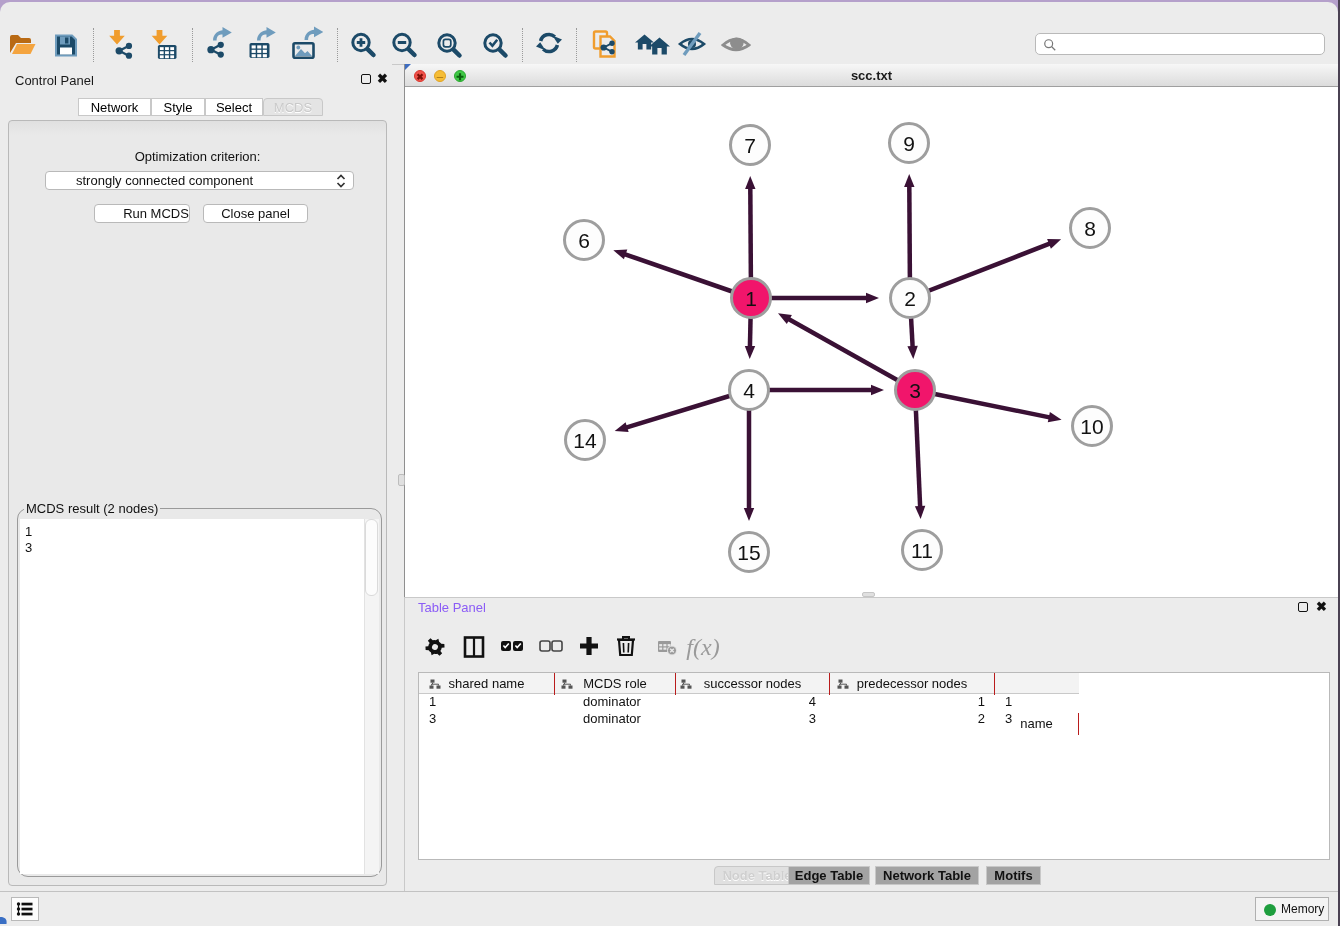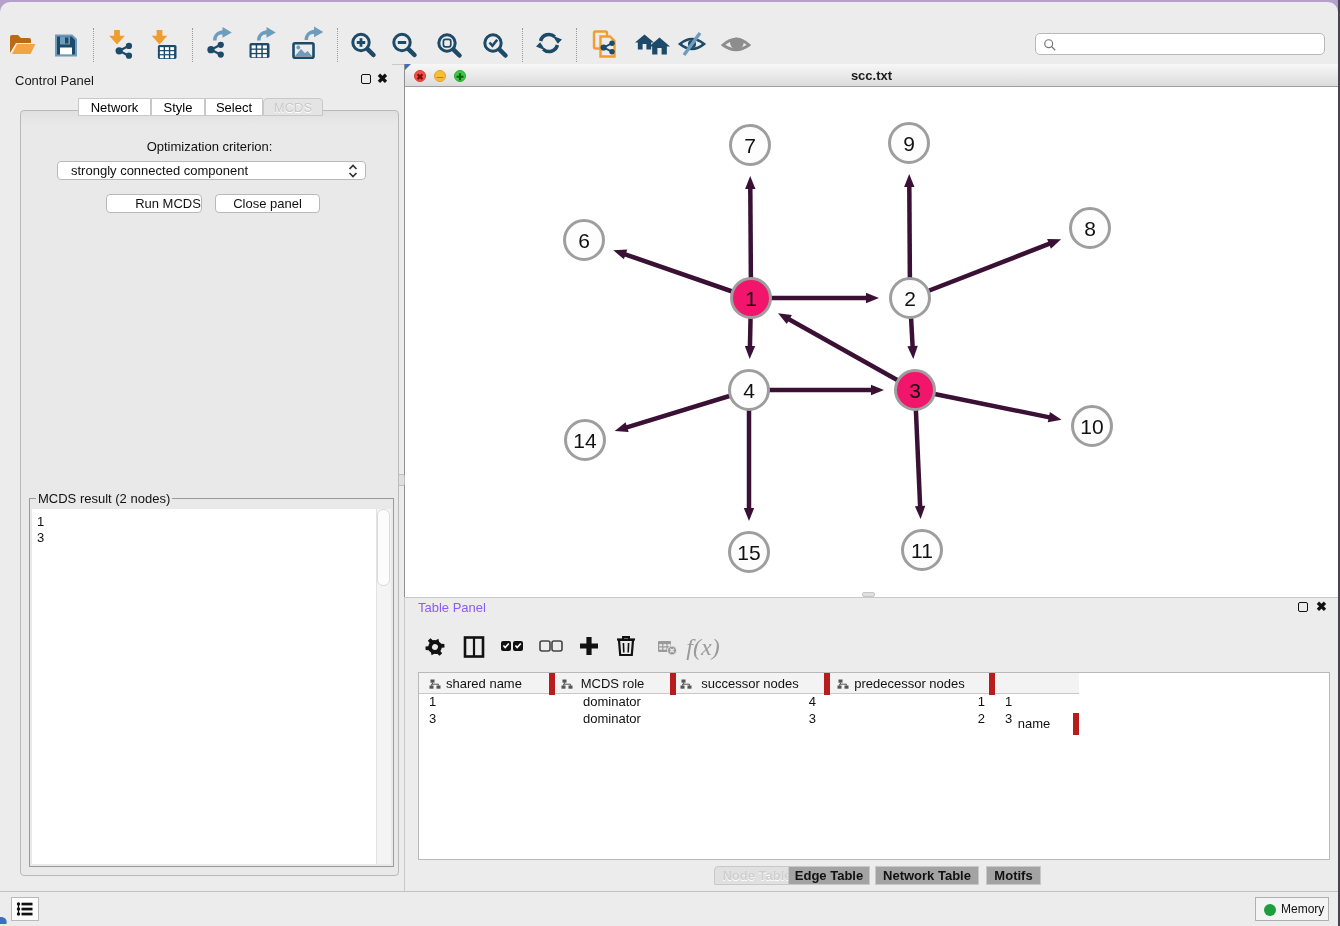--- a/index.html
+++ b/index.html
@@ -14,43 +14,43 @@
 .sep { position:absolute; top:4px; height:34px; width:1px; border-left:1px dotted #9a9a9a; }
 #searchbox { position:absolute; right:13px; top:9px; width:290px; height:22px; background:#fff; border:1px solid #b9b9b9; border-radius:5px; }
 #searchbox svg { position:absolute; left:7px; top:4px; }
 
 
 #cp { position:absolute; left:0; top:62px; width:392px; height:827px; background:#ececec; }
 #cp-head { position:absolute; left:15px; top:9px; font-size:13px; color:#1a1a1a; }
 .winbtn-sq { position:absolute; top:10px; width:10px; height:10px; border:1.5px solid #111; border-radius:2px; }
 .winbtn-x { position:absolute; top:7px; font-size:13px; font-weight:bold; color:#111; }
 .tab { position:absolute; top:34px; height:18px; background:#fff; border:1px solid #c8c8c8; font-size:13px; text-align:center; line-height:17px; color:#000; z-index:2; }
-#cp-box { position:absolute; left:8px; top:46px; width:379px; height:766px; background:linear-gradient(#e0e0e0, #e9e9e9 14px); border:1px solid #b9b9b9; border-radius:4px;margin-left:12px; }
+#cp-box { position:absolute; left:8px; top:56px; width:379px; height:766px; background:linear-gradient(#e0e0e0, #e9e9e9 14px); border:1px solid #b9b9b9; border-radius:4px; }
 #opt-label { position:absolute; left:0; top:28px; width:100%; text-align:center; font-size:13px; color:#111; }
-#dropdown { position:absolute; left:36px; top:50px; width:309px; height:19px; background:#fff; border:1px solid #b9b9b9; border-radius:4px; font-size:13px; line-height:18px; padding-left:13px; color:#111; }
+#dropdown { position:absolute; left:36px; top:50px; width:309px; height:19px; background:#fff; border:1px solid #b9b9b9; border-radius:4px; font-size:13px; line-height:18px; padding-left:30px; color:#111; }
 .btn { position:absolute; top:83px; height:19px; background:#fff; border:1px solid #b9b9b9; border-radius:4px; font-size:13px; text-align:center; line-height:18px; color:#111; }
-#fieldset { position:absolute; left:8px; top:387px; width:365px; height:369px; border:1px solid #9a9a9a; border-radius:0; }
+#fieldset { position:absolute; left:8px; top:387px; width:365px; height:369px; border:1px solid #9a9a9a; border-radius:11px; }
 #fieldset-legend { position:absolute; left:6px; top:-8px; background:#e9e9e9; padding:0 2px; font-size:13px; color:#111; z-index:3; }
 #fs-text { position:absolute; left:2px; top:10px; right:2px; bottom:2px; background:#fff; font-size:13px; line-height:16px; padding:5px 0 0 5px; color:#111; }
 #fs-scroll { position:absolute; right:2px; top:10px; width:15px; bottom:2px; background:#f4f4f4; border-left:1px solid #e2e2e2; }
 #fs-thumb { position:absolute; right:1px; top:0px; width:13px; height:77px; background:#fcfcfc; border:1px solid #dadada; border-radius:6px; }
 
 
 #nw { position:absolute; left:404px; top:62px; width:934px; height:533px; background:#fff; border-left:1px solid #8f8f8f; }
 #nw-titlebar { position:absolute; left:0; top:0; width:100%; height:23px; background:linear-gradient(#f7f7f7,#dcdcdc); border-bottom:1px solid #9f9f9f; }
 #nw-title { position:absolute; width:100%; text-align:center; font-size:13px; font-weight:600; color:#1a1a1a; line-height:23px; }
 .tl2 { position:absolute; top:5.5px; width:12px; height:12px; border-radius:50%; font-size:9px; font-weight:bold; text-align:center; line-height:12px; }
 #canvas { position:absolute; left:0; top:24px; width:100%; height:509px; background:#fff; }
 
 
 #tp { position:absolute; left:404px; top:595px; width:934px; height:294px; background:#ececec; border-left:1px solid #c9c9c9; border-top:1px solid #c9c9c9; }
 #tp-head { position:absolute; left:13px; top:2px; font-size:13px; color:#8b5cf6; }
 #tbl { position:absolute; left:13px; top:74px; width:912px; height:188px; background:#fff; border:1px solid #b9b9b9; }
 #tbl-header { position:absolute; left:0; top:0; width:660px; height:21px; background:#f3f3f3; border-bottom:1px solid #c9c9c9; }
-.th { position:absolute; top:0; height:22px; border-right:6px solid #b91c1c; font-size:13px; text-align:center; line-height:22px; color:#111; }
+.th { position:absolute; top:0; height:22px; border-right:1px solid #b91c1c; font-size:13px; text-align:center; line-height:22px; color:#111; }
 .td { position:absolute; font-size:13px; color:#111; height:18px; line-height:18px; }
 #tp-tabs { position:absolute; left:0; top:268px; width:100%; height:19px; }
 .tab2 { position:absolute; top:0; height:19px; background:#a3a3a3; border:1px solid #c8c8c8; font-size:13px; font-weight:600; text-align:center; line-height:18px; color:#111; }
 
 
 #statusbar { position:absolute; left:0; top:889px; width:1338px; height:33px; background:#ececec; border-top:1px solid #c2c2c2; }
 #list-btn { position:absolute; left:11px; top:5px; width:28px; height:24px; background:#fdfdfd; border:1px solid #b9b9b9; }
 #mem-btn { position:absolute; right:9px; top:5px; width:74px; height:24px; background:#f4f4f4; border:1px solid #b0b0b0; font-size:12px; line-height:22px; text-align:left; padding-left:25px; color:#111; }
 #mem-dot { position:absolute; left:8px; top:5.5px; width:12px; height:12px; border-radius:50%; background:#1e9e3e; }
 </style>

